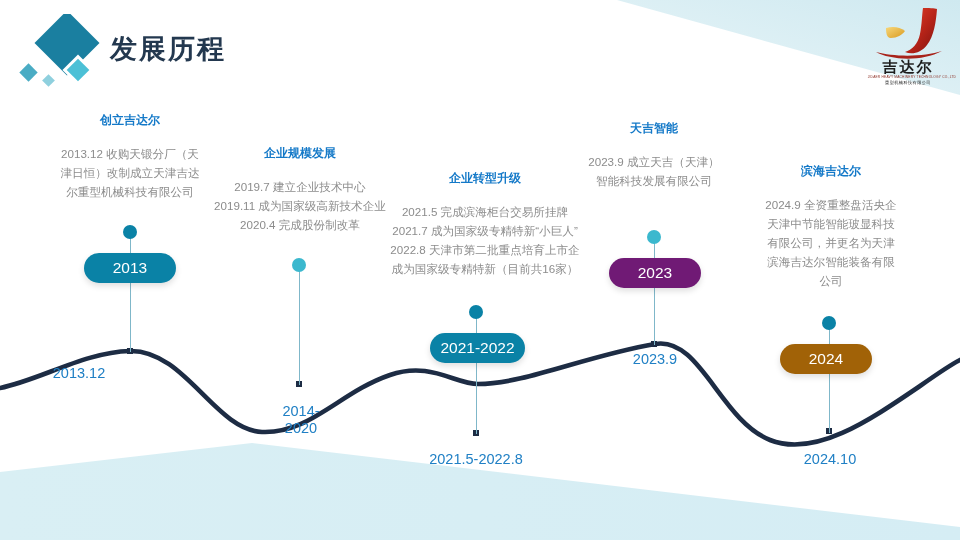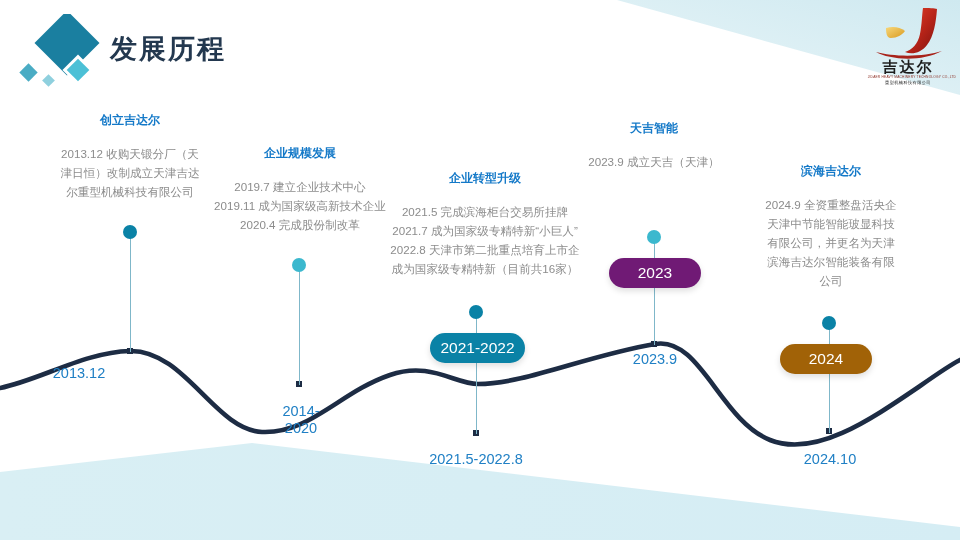--- a/index.html
+++ b/index.html
@@ -211,20 +211,21 @@
   <div class="milestone" style="left:22px; top:112px; width:216px;">
     <div class="ms-heading">创立吉达尔</div>
     <div class="ms-body" style="top:32px;">
       <div>2013.12 收购天锻分厂（天</div>
       <div>津日恒）改制成立天津吉达</div>
       <div>尔重型机械科技有限公司</div>
     </div>
   </div>
   <div class="stem" style="left:130px; top:232px; height:120px;"></div>
   <div class="node-dot" style="left:123px; top:225px; background:#0a82a6;"></div>
+  <div class="pill" style="left:84px; top:253px; width:92px; background:#0a82a6;">2013</div>
 
   <div class="milestone" style="left:180px; top:145px; width:240px;">
     <div class="ms-heading">企业规模发展</div>
     <div class="ms-body" style="top:32px;">
       <div>2019.7 建立企业技术中心</div>
       <div>2019.11 成为国家级高新技术企业</div>
       <div>2020.4 完成股份制改革</div>
     </div>
   </div>
   <div class="stem" style="left:299px; top:265px; height:120px;"></div>
@@ -240,20 +241,21 @@
     </div>
   </div>
   <div class="stem" style="left:476px; top:312px; height:122px;"></div>
   <div class="node-dot" style="left:469px; top:305px; background:#0a82a6;"></div>
   <div class="pill" style="left:430px; top:333px; width:95px; background:#0a82a6;">2021-2022</div>
 
   <div class="milestone" style="left:543px; top:120px; width:222px;">
     <div class="ms-heading">天吉智能</div>
     <div class="ms-body" style="top:32px;">
       <div>2023.9 成立天吉（天津）</div>
+      <div>智能科技发展有限公司</div>
     </div>
   </div>
   <div class="stem" style="left:654px; top:237px; height:108px;"></div>
   <div class="node-dot" style="left:647px; top:230px; background:#3bb8ce;"></div>
   <div class="pill" style="left:609px; top:258px; width:92px; background:#701a75;">2023</div>
 
   <div class="milestone" style="left:731px; top:163px; width:200px;">
     <div class="ms-heading">滨海吉达尔</div>
     <div class="ms-body" style="top:32px;">
       <div>2024.9 全资重整盘活央企</div>

